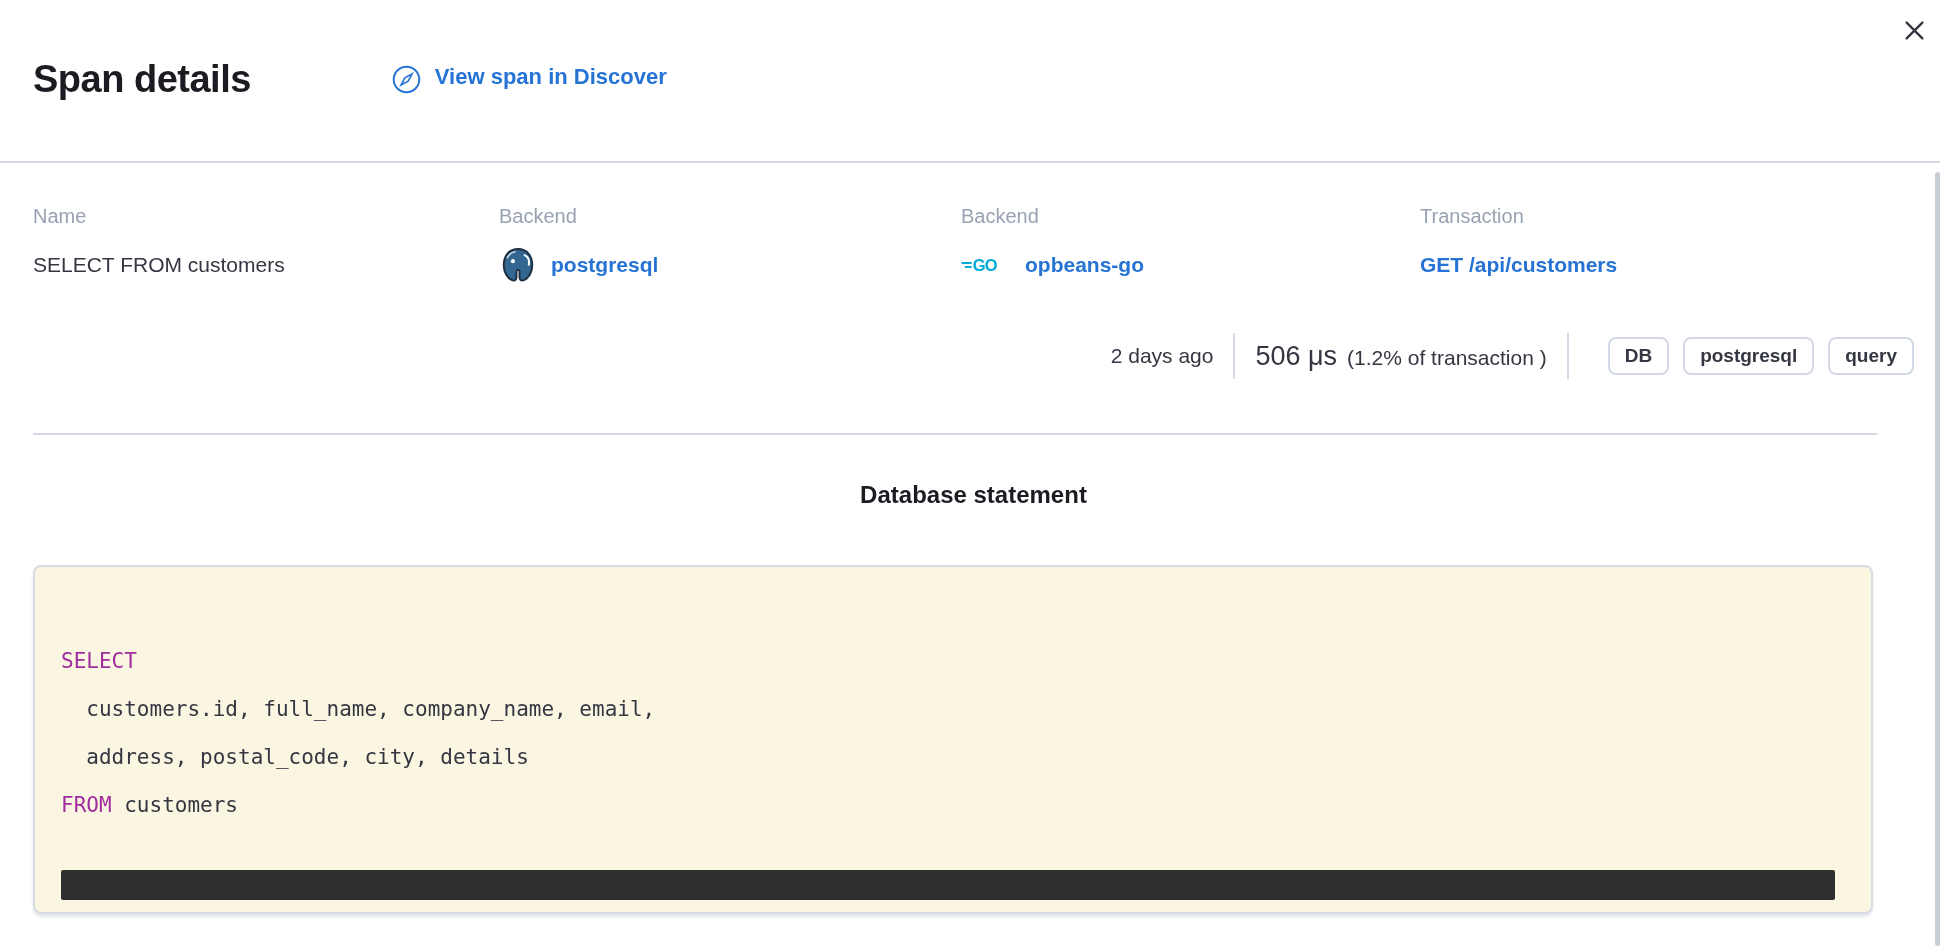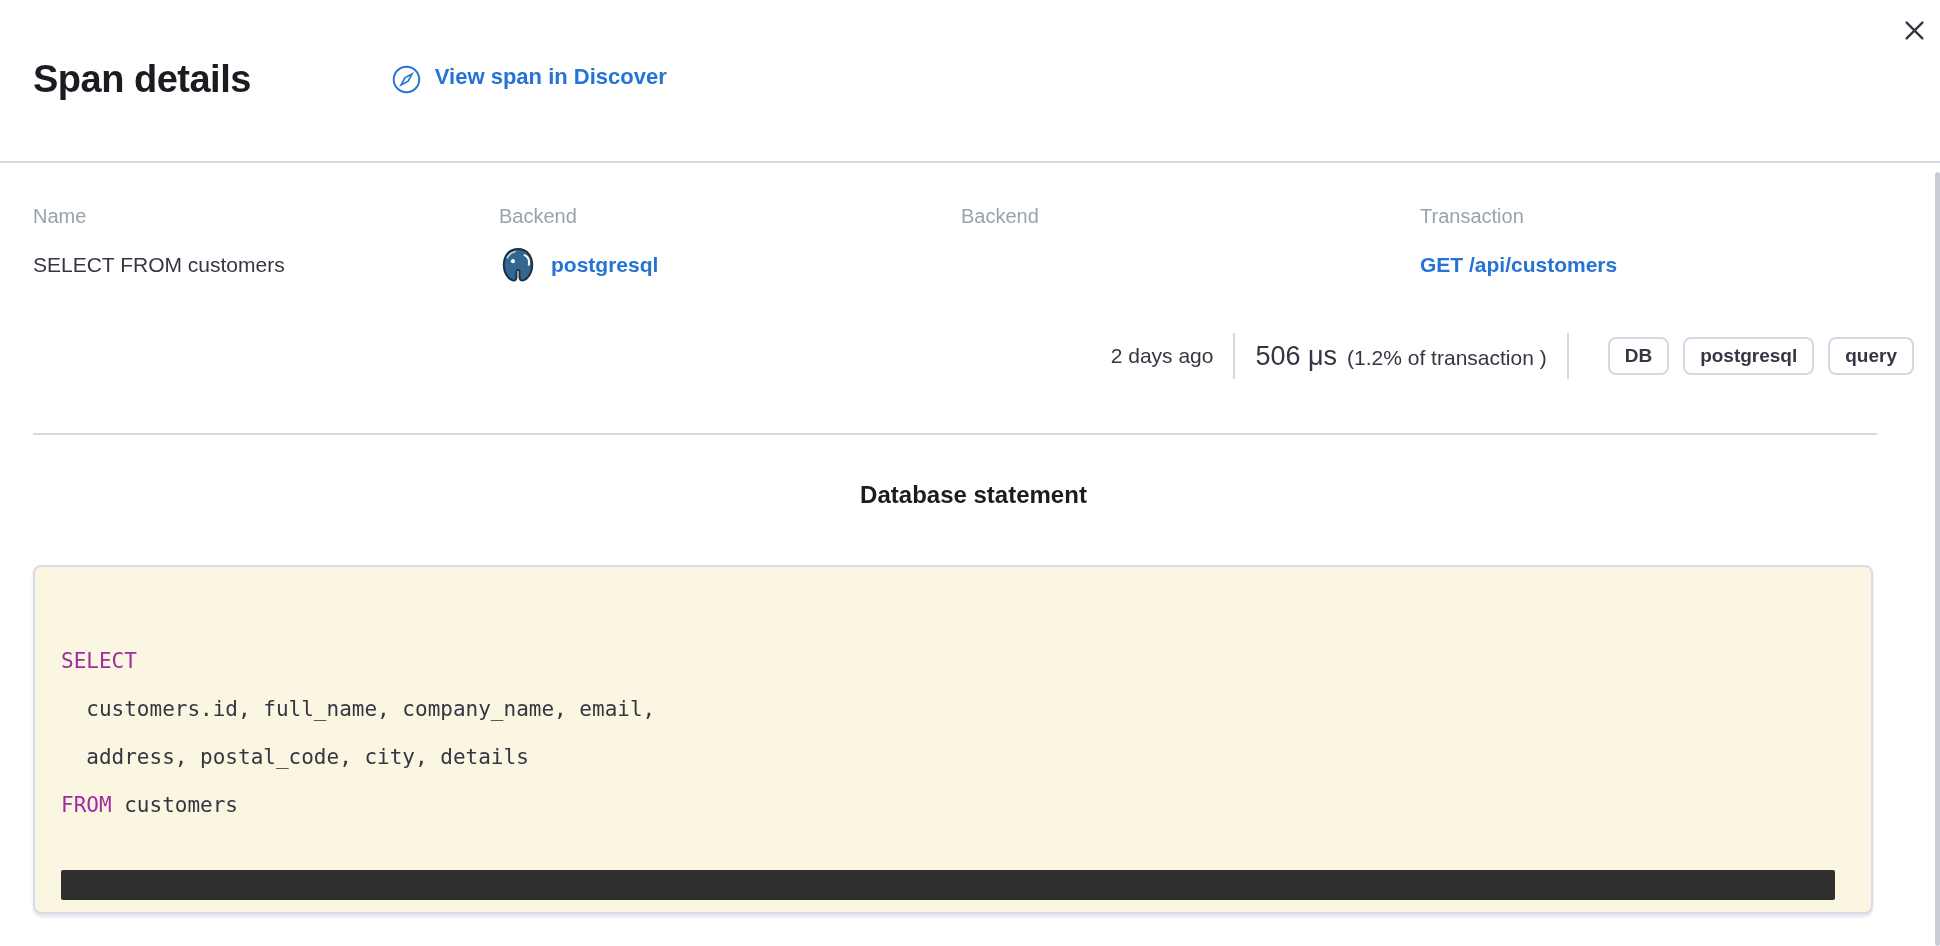--- a/index.html
+++ b/index.html
@@ -129,20 +129,32 @@
             <path d="M43 15.5 c6.5 3 8.5 9.5 7 16" stroke="#ffffff" stroke-width="3.2" fill="none" stroke-linecap="round"></path>
             <path d="M14 20 c3-6 8-9.5 13-10.5" stroke="#ffffff" stroke-width="2.4" fill="none" stroke-linecap="round" opacity="0.85"></path>
           </svg>
         </span>
         <a class="meta-link">postgresql</a>
       </div>
     </div>
 
     <div>
       <div class="meta-label">Backend</div>
+      <div class="meta-value">
+        <span style="display:flex;">
+          <svg viewBox="0 0 76 30" width="50" height="30">
+            <g stroke="#00acd7" stroke-width="3" stroke-linecap="round">
+              <line x1="2" y1="12" x2="15" y2="12"></line>
+              <line x1="7" y1="18" x2="15" y2="18"></line>
+            </g>
+            <text x="18" y="24" font-family="Liberation Sans, sans-serif" font-size="25" font-weight="800" letter-spacing="-1.5" fill="#00acd7">GO</text>
+          </svg>
+        </span>
+        <a class="meta-link">opbeans-go</a>
+      </div>
     </div>
 
     <div>
       <div class="meta-label">Transaction</div>
       <div class="meta-value">
         <a class="meta-link">GET /api/customers</a>
       </div>
     </div>
   </section>
 

